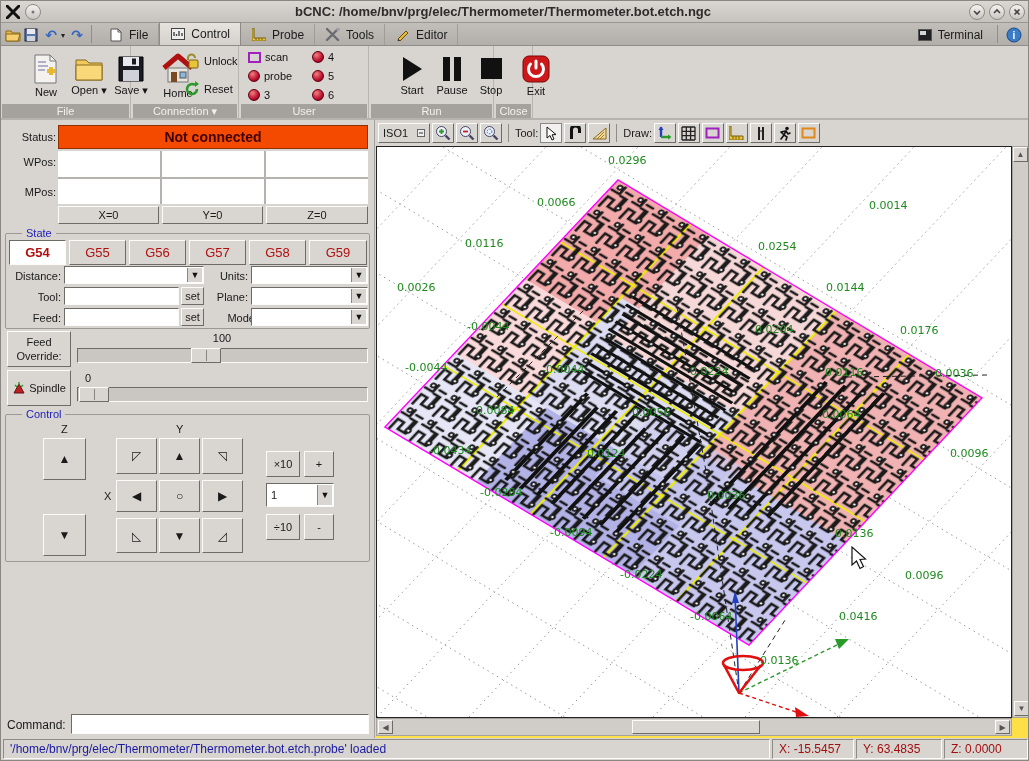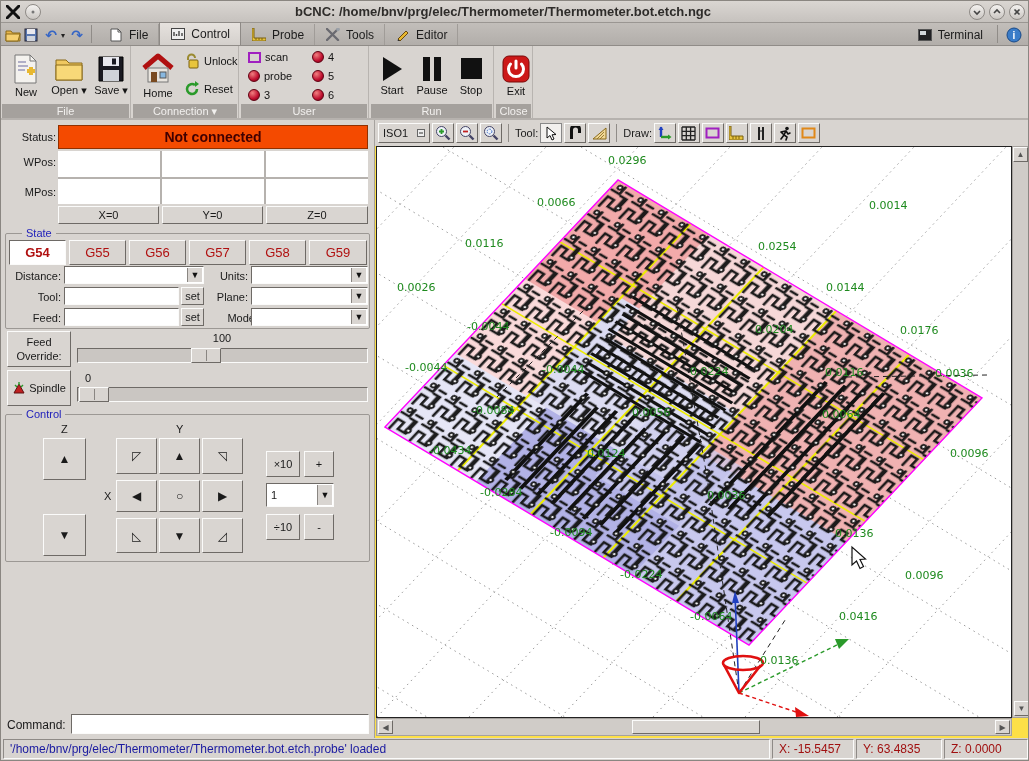--- a/index.html
+++ b/index.html
@@ -24,21 +24,21 @@
   .tab{height:21px;display:flex;align-items:center;gap:5px;padding:0 10px;font-size:12px;color:#1c1c1c;
     border-right:1px solid #a09c98;}
   .tab.active{background:linear-gradient(#e6e2de,#d4d0cc);border:1px solid #8e8a86;border-bottom:none;height:23px;}
   .mico{width:16px;height:16px;display:inline-flex;align-items:center;justify-content:center;}
   
   #ribbon{left:0;top:45px;width:1029px;height:74px;background:#d8d4d0;border-bottom:2px solid #b6b2ae;}
   .rgroup{position:absolute;top:0;height:72px;border-right:1px solid #b8b4b0;}
   .glabel{position:absolute;left:1px;right:1px;bottom:0;height:14px;background:#a5a19d;color:#f2f0ee;
     font-size:11px;display:flex;align-items:center;justify-content:center;gap:3px;}
   .bigbtn{position:absolute;display:flex;flex-direction:column;align-items:center;justify-content:center;
-    gap:2px;font-size:11px;color:#141414;}
+    gap:2px;font-size:11px;color:#141414;margin-left:20px;}
   .smbtn{position:absolute;display:flex;align-items:center;gap:4px;font-size:11px;color:#141414;}
   .ball{width:12px;height:12px;border-radius:50%;background:radial-gradient(circle at 35% 30%,#f08080,#c01030 60%,#700018);border:1px solid #600010;}
   
   #leftpanel{left:0;top:119px;width:374px;height:618px;background:#d8d4d0;border-right:1px solid #a6a29e;}
   .lbl{font-size:11px;color:#1a1a1a;}
   .groupbox{position:absolute;border:1px solid #9c9894;border-radius:2px;}
   .gtitle{position:absolute;top:-7px;left:16px;background:#d8d4d0;padding:0 4px;font-size:11px;color:#2222bb;}
   .gbtn{position:absolute;display:flex;align-items:center;justify-content:center;
         font-size:13px;color:#b01010;}
   .combo-arrow{position:absolute;right:1px;top:1px;bottom:1px;width:15px;background:#d9d5d1;

